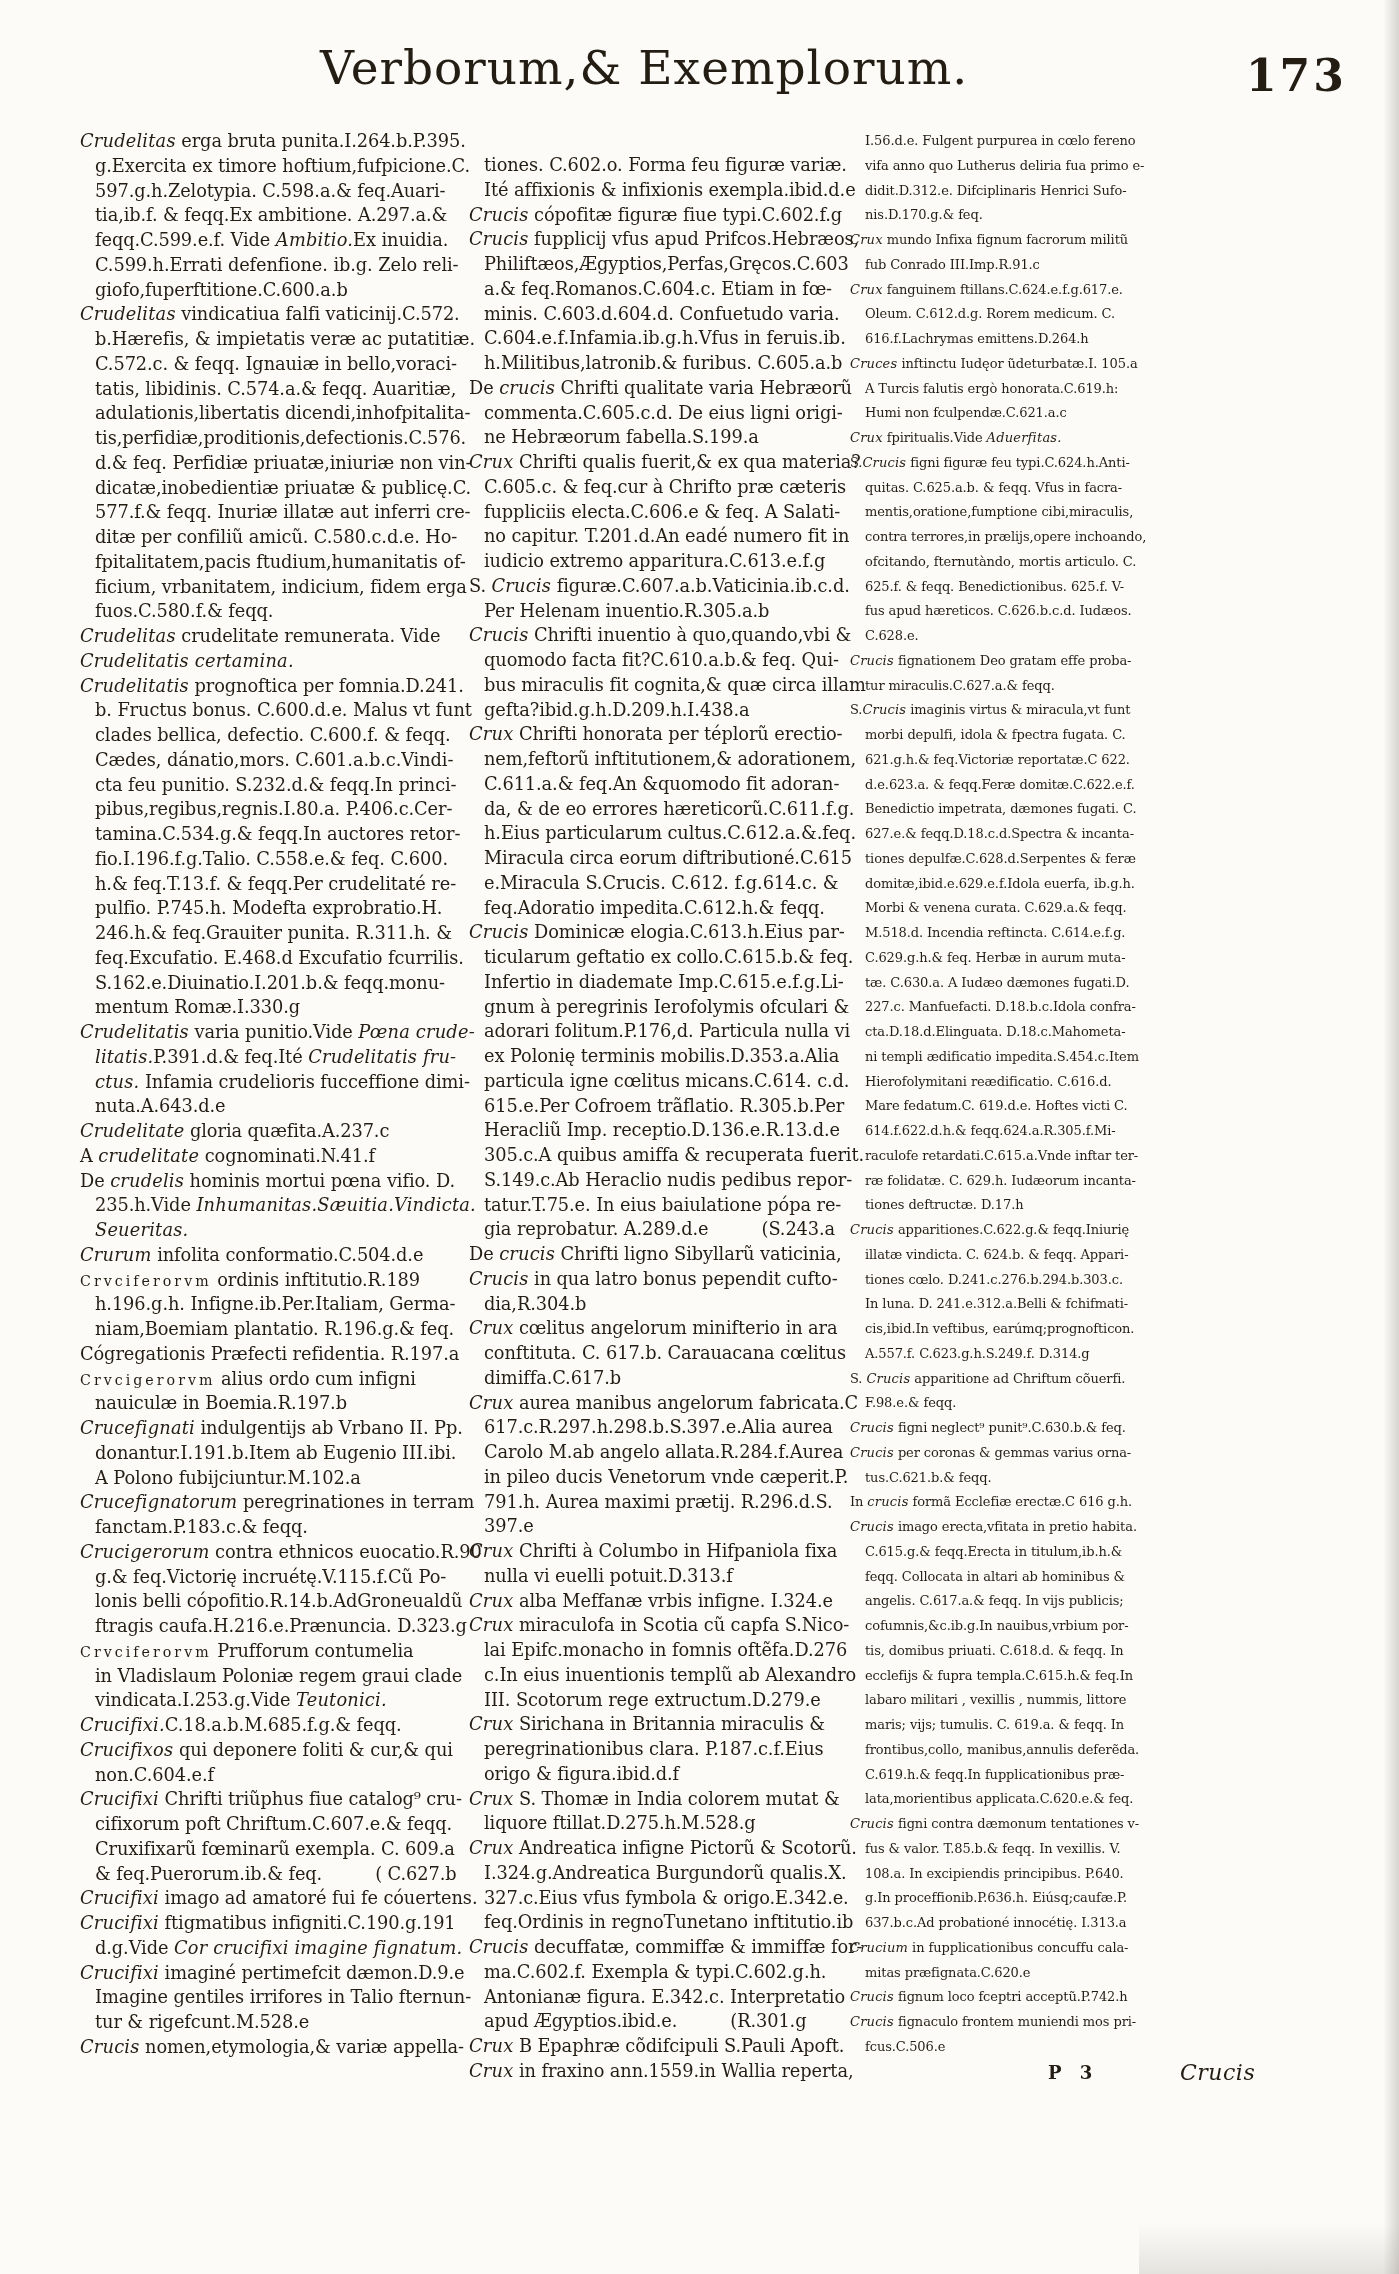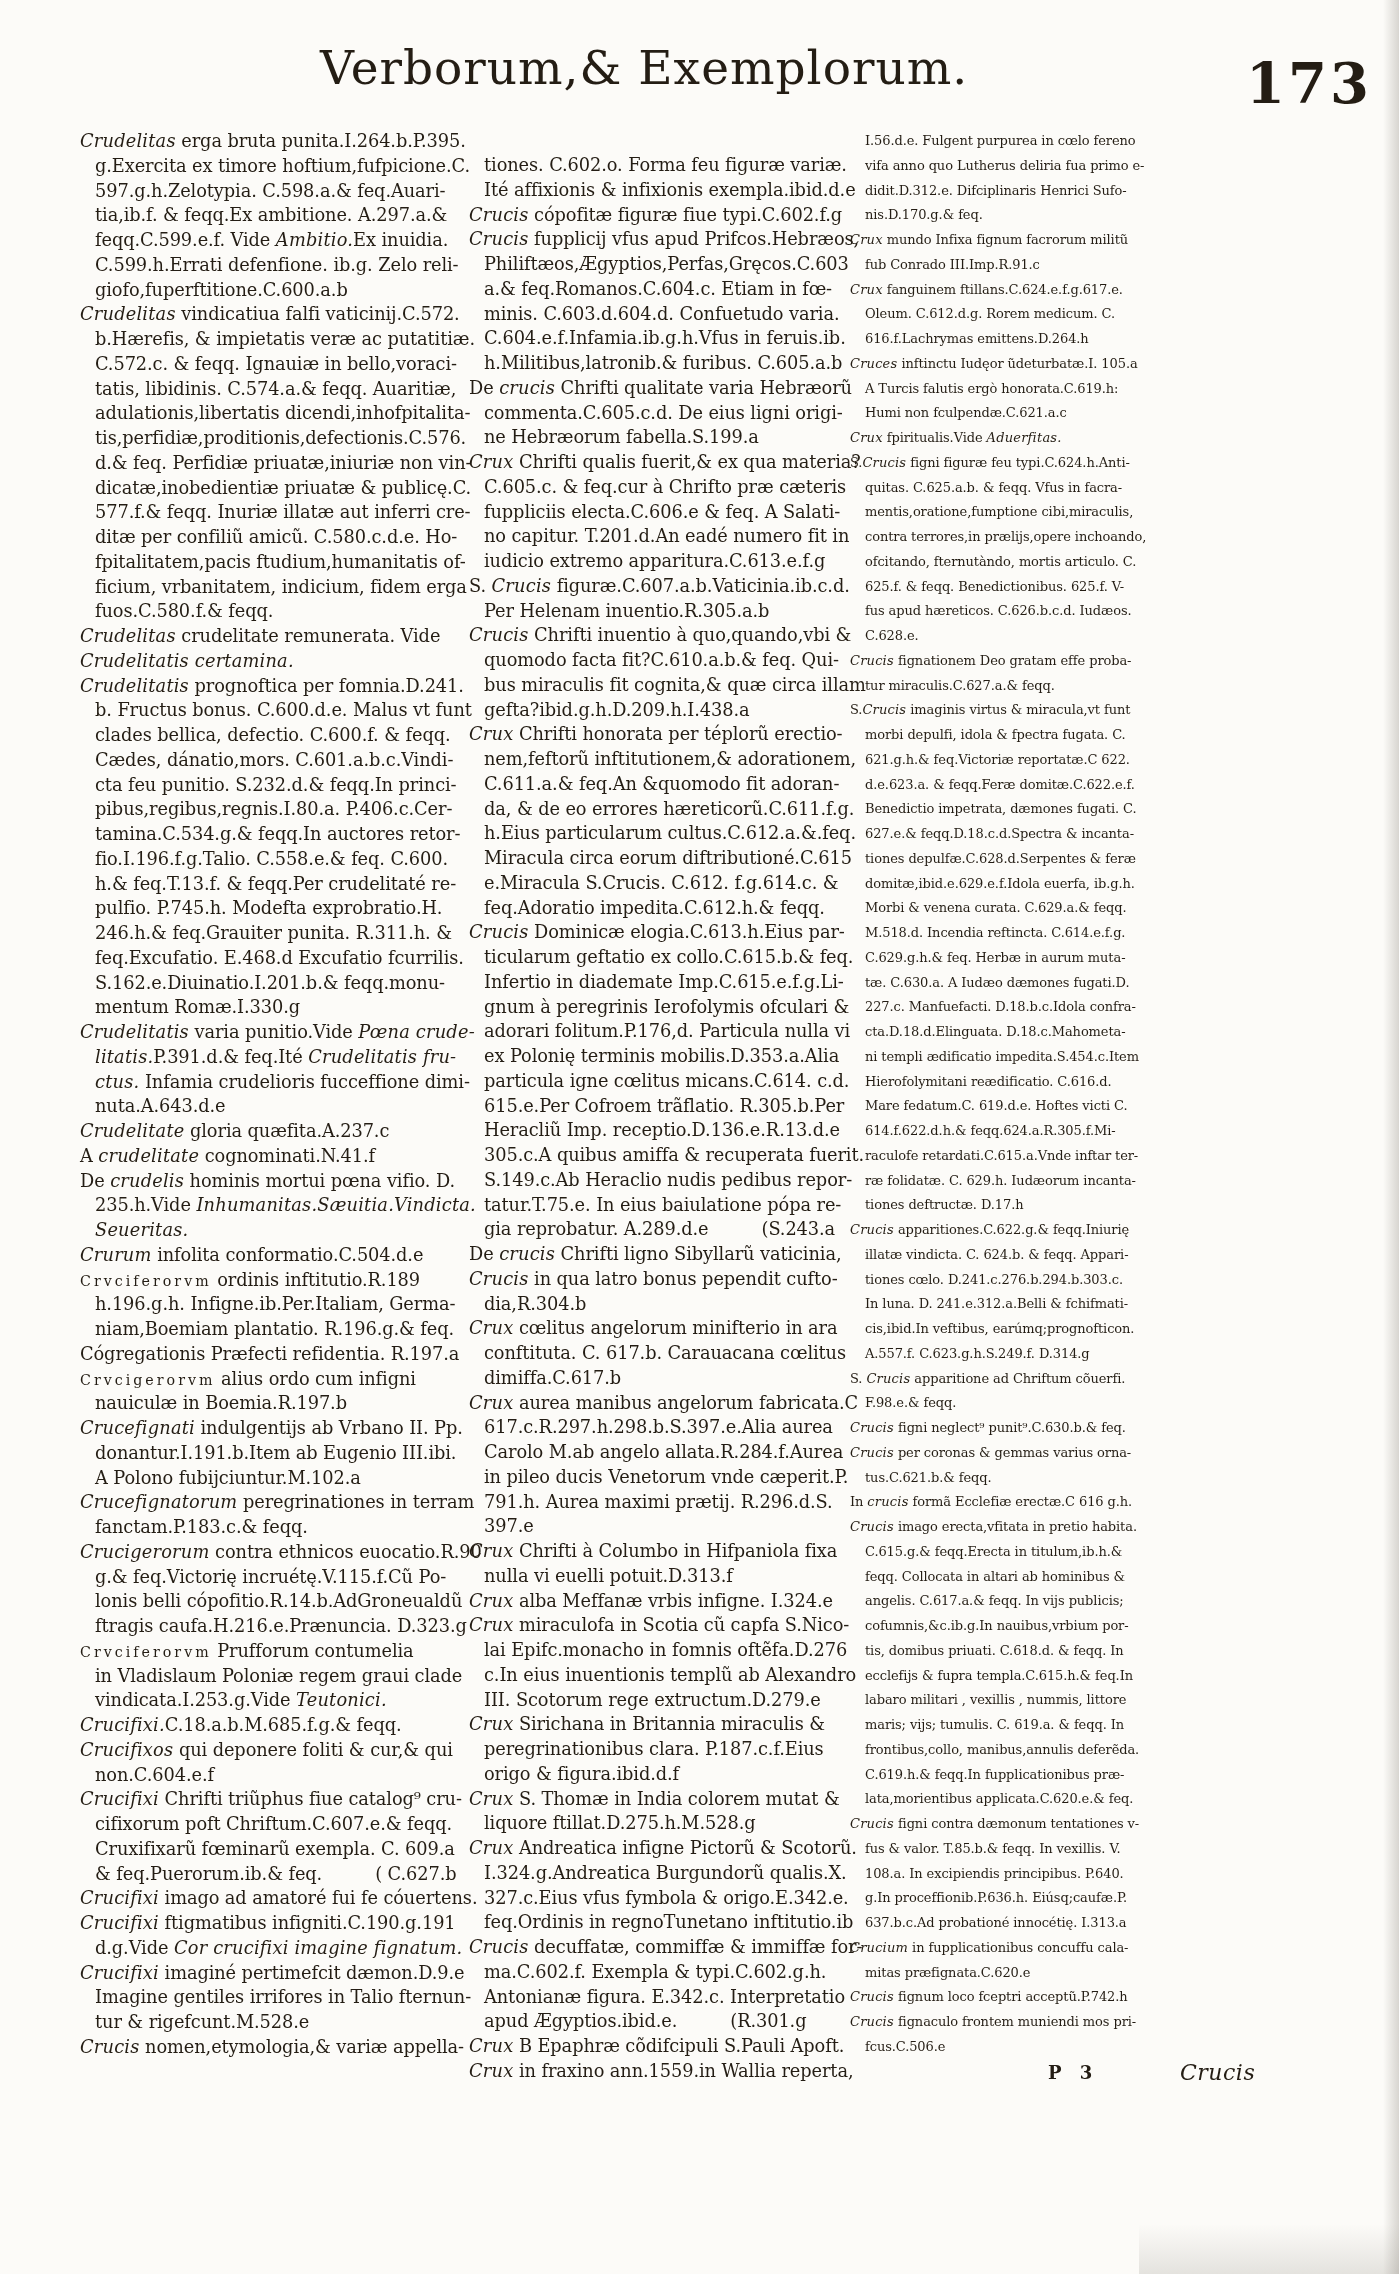--- a/index.html
+++ b/index.html
@@ -19,21 +19,21 @@
   .bottom-shadow{
     position:absolute;right:0;bottom:0;width:260px;height:50px;
     background:linear-gradient(to bottom,rgba(120,115,105,0) 0%,rgba(120,115,105,.18) 100%);
   }
   .running-title{
     position:absolute;left:320px;top:40px;width:760px;
     text-align:left;font-size:47px;letter-spacing:1px;white-space:nowrap;
   }
   .page-number{
     position:absolute;left:1246px;top:50px;
-    font-size:56px;font-weight:bold;letter-spacing:3px;
+    font-size:44px;font-weight:bold;letter-spacing:3px;
   }
   .col{
     position:absolute;top:129px;
     font-size:17.8px;line-height:24.75px;
     letter-spacing:-0.1px;
     white-space:nowrap;
   }
   .col-1{left:80px;width:402px;}
   .col-2{left:469px;width:392px;margin-top:24px;}
   .col-3{left:850px;width:505px;font-size:13px;}

